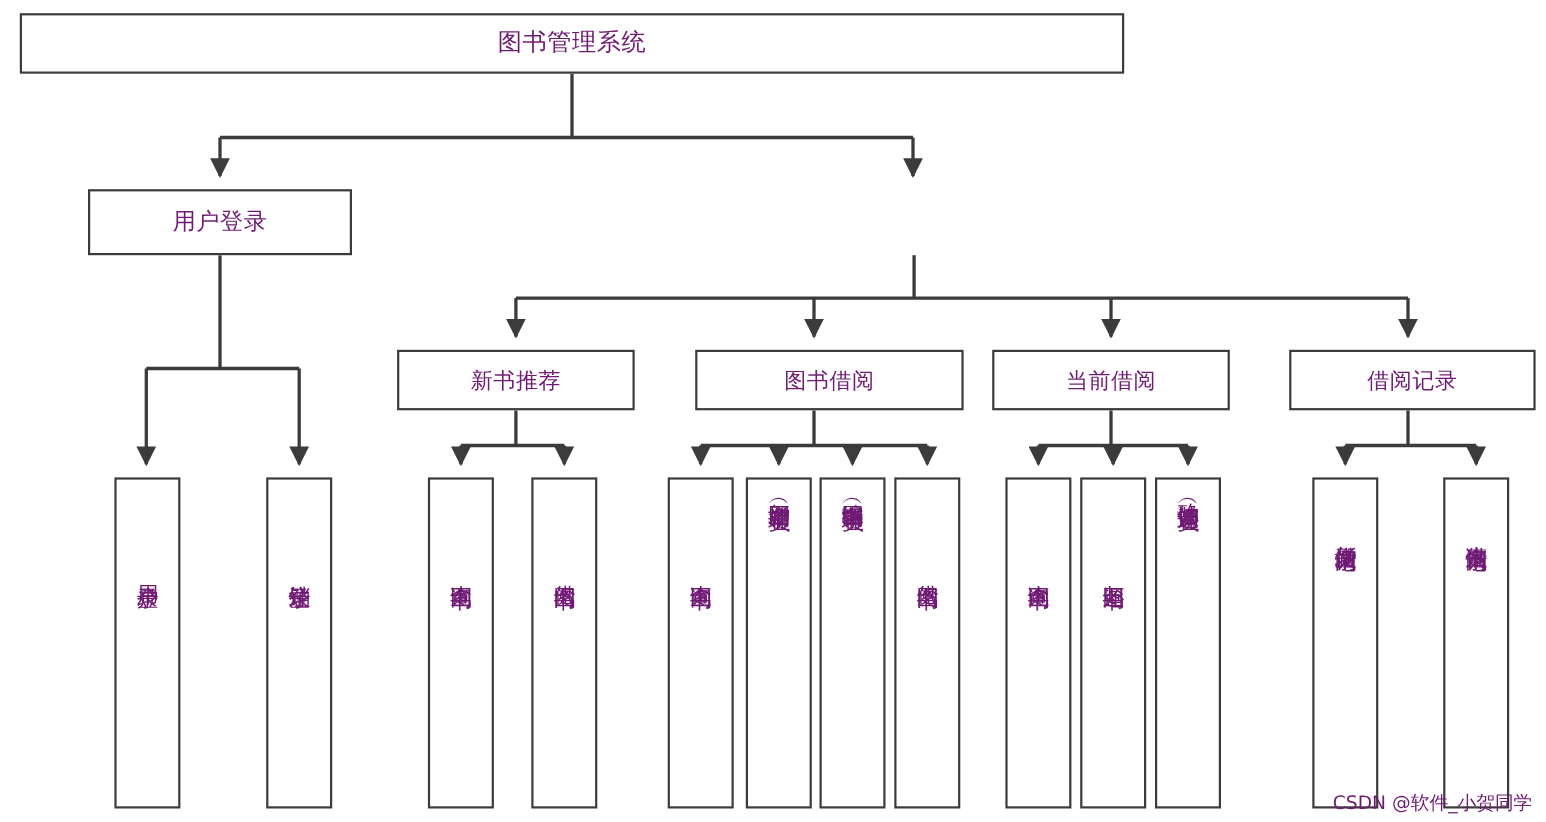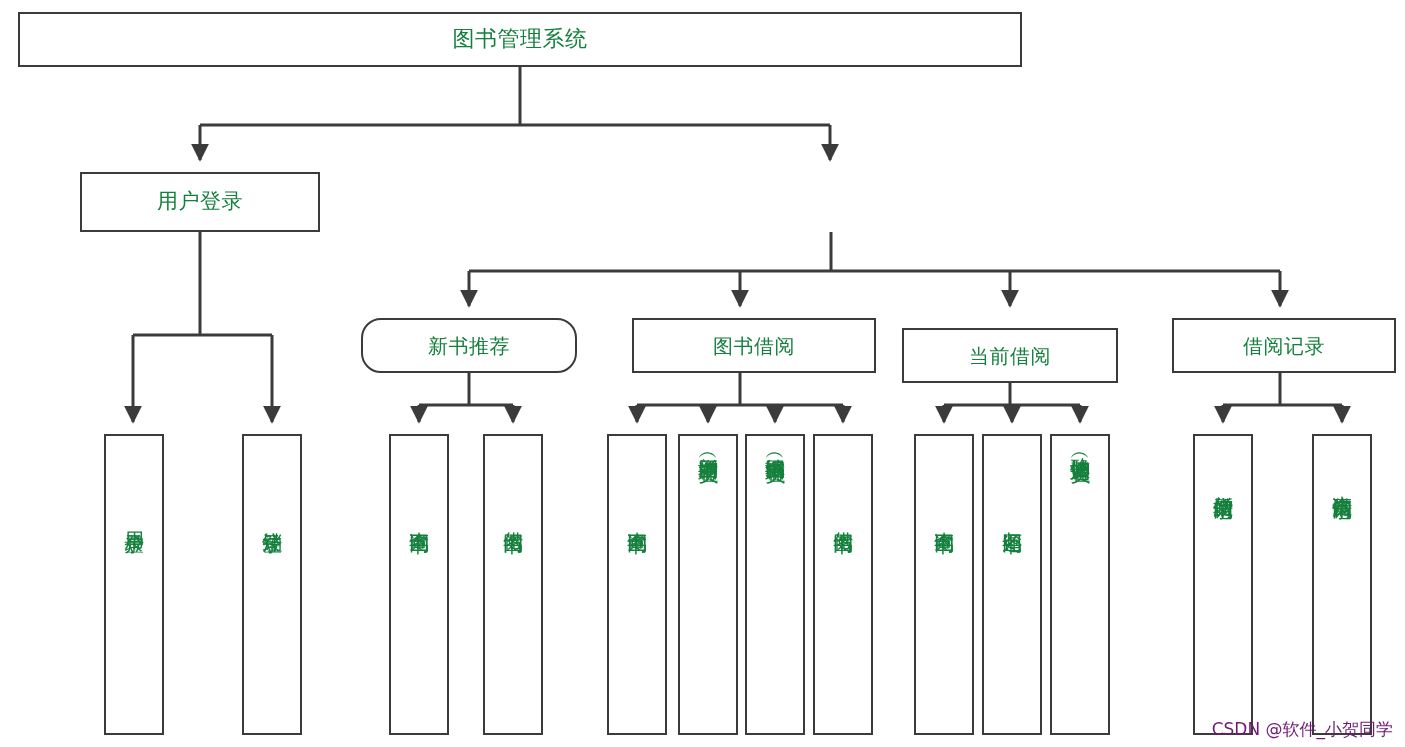--- a/index.html
+++ b/index.html
@@ -30,21 +30,21 @@
     position: absolute;
     box-sizing: border-box;
     background: #ffffff;
     border: 2px solid #3b3b3b;
     display: flex;
     align-items: center;
     justify-content: center;
     z-index: 2;
   }
   .node-label {
-    color: #15803d;
+    color: #701a75;
     white-space: nowrap;
     letter-spacing: 0.5px;
   }
   
   .node.horiz .node-label {
     font-size: 21px;
     line-height: 1.2;
   }
   .node.tier1 .node-label { font-size: 22px; }
   .node.tier3 .node-label { font-size: 20px; }
@@ -139,27 +139,27 @@
   </svg>
 
   <div class="node horiz tier1" style="left:18px; top:12px; width:1004px; height:55px;">
     <span class="node-label">图书管理系统</span>
   </div>
 
   <div class="node horiz tier2" style="left:80px; top:172px; width:240px; height:60px;">
     <span class="node-label">用户登录</span>
   </div>
 
-  <div class="node horiz tier3" style="left:361px; top:318px; width:216px; height:55px;border-radius:20px;">
+  <div class="node horiz tier3" style="left:361px; top:318px; width:216px; height:55px;">
     <span class="node-label">新书推荐</span>
   </div>
   <div class="node horiz tier3" style="left:632px; top:318px; width:244px; height:55px;">
     <span class="node-label">图书借阅</span>
   </div>
-  <div class="node horiz tier3" style="left:902px; top:328px; width:216px; height:55px;">
+  <div class="node horiz tier3" style="left:902px; top:318px; width:216px; height:55px;">
     <span class="node-label">当前借阅</span>
   </div>
   <div class="node horiz tier3" style="left:1172px; top:318px; width:224px; height:55px;">
     <span class="node-label">借阅记录</span>
   </div>
 
   <div class="node vert mid" style="left:104px; top:434px; width:60px; height:301px;">
     <span class="node-label">用户登录</span>
   </div>
   <div class="node vert mid" style="left:242px; top:434px; width:60px; height:301px;">

